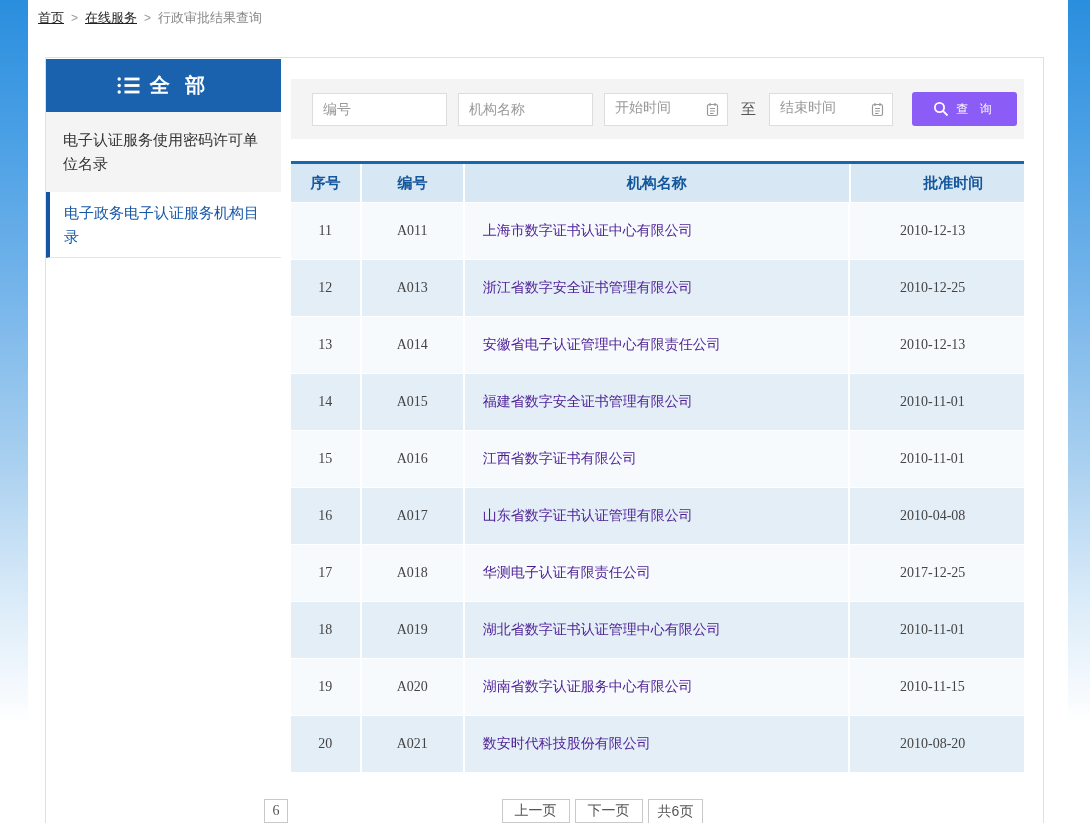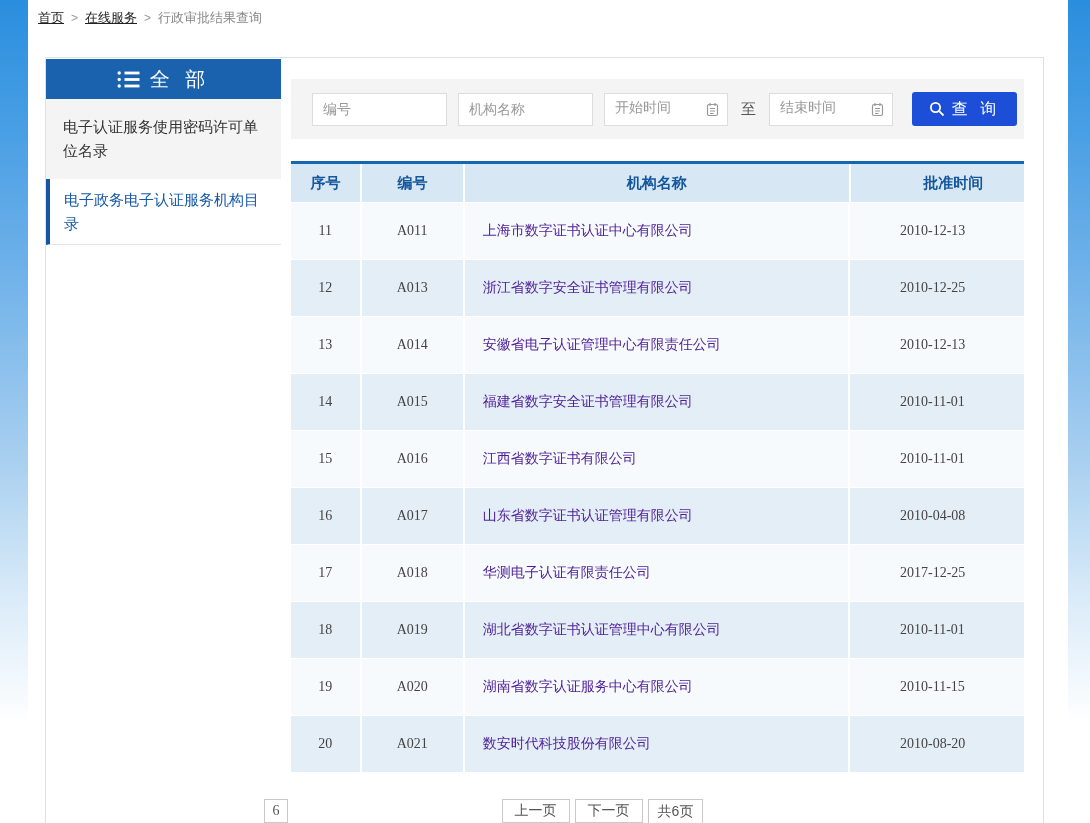--- a/index.html
+++ b/index.html
@@ -21,23 +21,23 @@
   .bc-sep { margin: 0 7px; color: #999; font-size: 12px; }
   
   .container {
     position: absolute; left: 17px; top: 57px;
     width: 999px; height: 766px;
     border: 1px solid #e0e0e0; border-bottom: none; background: #fff;
   }
   
   .sidebar { position: absolute; left: 0; top: 1px; width: 235px; }
   .side-header {
-    height: 40px; background: #1b62ae; color: #fff;
+    height: 53px; background: #1b62ae; color: #fff;
     display: flex; align-items: center; justify-content: center;
-    font-size: 20px; font-weight: normal; letter-spacing: 5px;
+    font-size: 20px; font-weight: bold; letter-spacing: 5px;
   }
   .side-header svg { margin-right: 9px; }
   .side-item {
     display: flex; align-items: center;
     padding: 0 17px; font-size: 15px; line-height: 24px;
     color: #333; cursor: pointer;
   }
   .side-item.first { height: 80px; background: #f4f4f4; }
   .side-item.active {
     height: 66px; background: #fff; color: #1658a7;
@@ -57,22 +57,22 @@
   ::placeholder { color: #999; opacity: 1; }
   .date-wrap { position: relative; width: 124px; height: 33px; }
   .date-wrap input {
     width: 100%; height: 100%; border: 1px solid #ddd; background: #fff;
     padding: 0 26px 4px 10px; font-size: 14px; color: #333; font-family: inherit; outline: none;
   }
   .date-wrap svg { position: absolute; right: 8px; top: 9px; pointer-events: none; }
   .to-label { color: #555; font-size: 15px; margin: 0 2px; }
   .search-btn {
     margin-left: 8px; width: 105px; height: 34px;
-    background: #1d4ed8; color: #fff; border: none; border-radius: 3px;
-    font-size: 16px; letter-spacing: 4px; cursor: pointer;
+    background: #8b5cf6; color: #fff; border: none; border-radius: 3px;
+    font-size: 12px; letter-spacing: 4px; cursor: pointer;
     display: flex; align-items: center; justify-content: center; gap: 7px;
     font-family: inherit;
   }
   
   .table { margin-top: 22px; border-top: 3px solid #1467b0; }
   .thead { display: flex; height: 38px; background: #d8e7f4; justify-content: flex-end; }
   .th {
     display: flex; align-items: center; justify-content: center;
     font-weight: bold; color: #15579d; font-size: 15px;
     border-right: 2px solid #fff;

